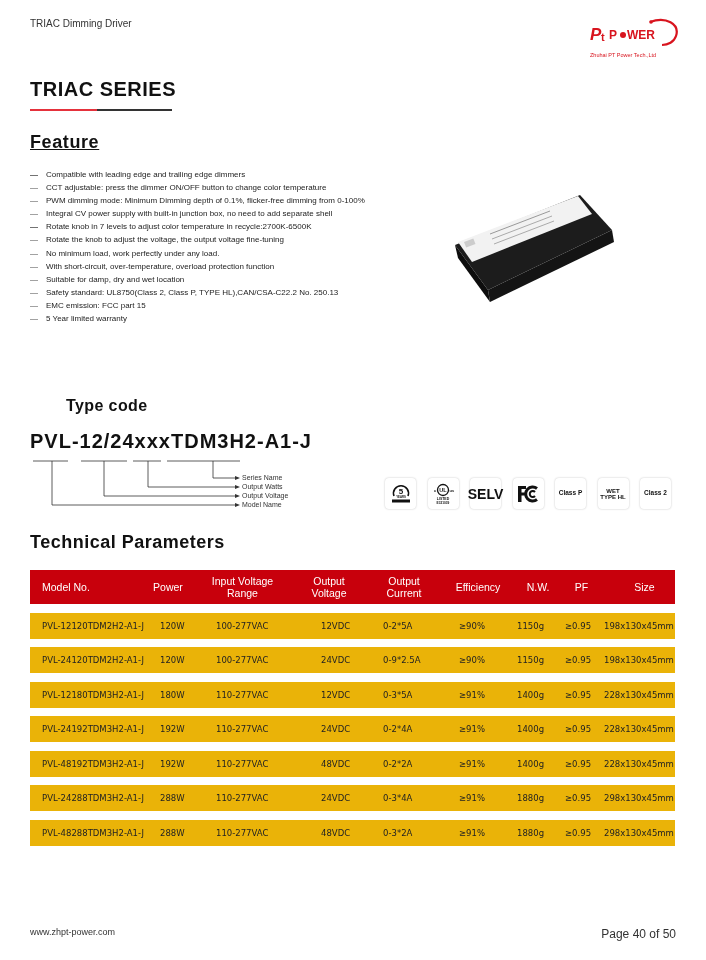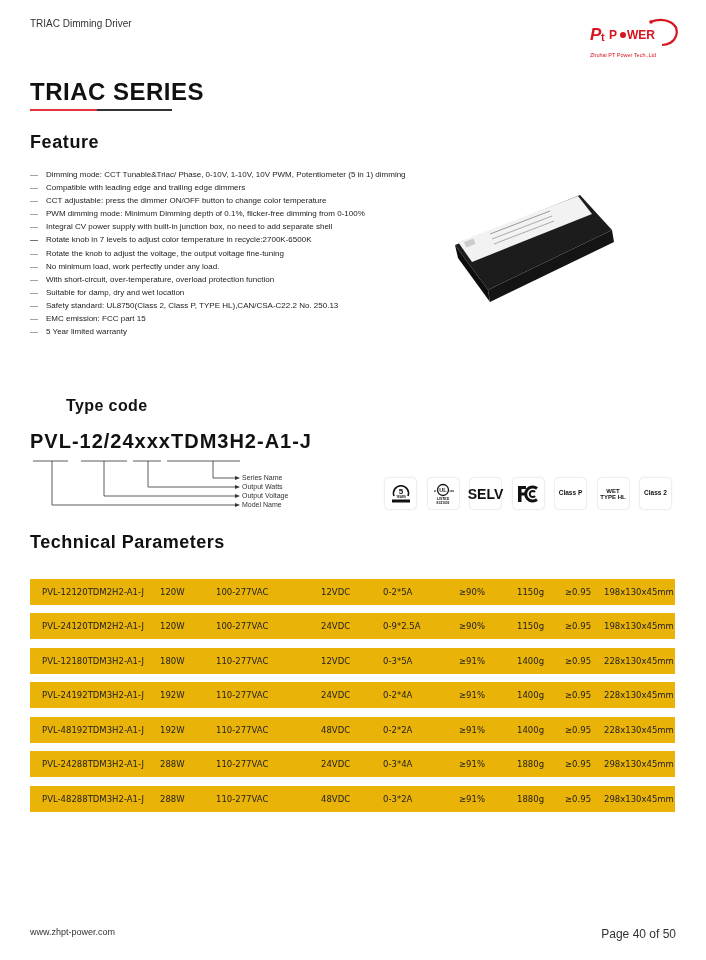--- a/index.html
+++ b/index.html
@@ -4,25 +4,25 @@
 <style>
   html, body { margin: 0; padding: 0; background: #ffffff; }
   body { width: 706px; height: 960px; position: relative; overflow: hidden; font-family: "Liberation Sans", "DejaVu Sans", sans-serif; color: #1a1a1a; }
   .abs { position: absolute; }
 
   .header-title { left: 30px; top: 18px; font-size: 10px; color: #333; }
   .logo { left: 588px; top: 18px; width: 92px; height: 46px; }
   .logo-mark { position: absolute; left: 0; top: 0; width: 92px; height: 30px; }
   .logo-sub { position: absolute; left: 2px; top: 34px; font-size: 5.5px; color: #d8141e; white-space: nowrap; }
 
-  .series-title { left: 30px; top: 78px; font-size: 24px; font-weight: bold; letter-spacing: 0.5px; color: #111; }
+  .series-title { left: 30px; top: 78px; font-size: 20px; font-weight: bold; letter-spacing: 0.5px; color: #111; }
   .series-underline { left: 30px; top: 109px; width: 142px; height: 2px; background: #333; }
   .series-underline .red { position: absolute; left: 0; top: 0; width: 67px; height: 2px; background: #e5323c; }
 
-  .feature-title { left: 30px; top: 132px; font-size: 18px; font-weight: bold; letter-spacing: 0.6px; color: #111; }
+  .feature-title { left: 30px; top: 132px; font-size: 18px; font-weight: bold; letter-spacing: 0.6px; color: #111; text-decoration: underline; }
   .feature-list { left: 30px; top: 168px; width: 400px; list-style: none; margin: 0; padding: 0; }
   .feature-list li { position: relative; padding-left: 16px; font-size: 8px; line-height: 13.1px; color: #222; }
   .feature-list li .dash { position: absolute; left: 0; top: 0; color: #444; }
 
   .product { left: 450px; top: 190px; width: 170px; height: 120px; }
 
   .type-title { left: 30px; top: 397px; font-size: 16px; font-weight: bold; letter-spacing: 0.4px; color: #111; margin-left: 36px; }
   .type-code { left: 30px; top: 430px; font-size: 20px; font-weight: bold; letter-spacing: 1px; color: #111; }
   .type-diagram { left: 30px; top: 458px; width: 270px; height: 56px; }
   .type-label { position: absolute; font-size: 7px; color: #333; left: 212px; }
@@ -71,21 +71,21 @@
   <div class="logo-sub">Zhuhai PT Power Tech.,Ltd</div>
 </div>
 
 <div class="abs series-title">TRIAC SERIES</div>
 <div class="abs series-underline">
     <div class="red"></div>
   </div>
 
 <div class="abs feature-title">Feature</div>
 <ul class="abs feature-list">
-  <li><span class="dash">—</span><span>Dimming mode: CCT Tunable&amp;Triac/ Phase, 0-10V, 1-10V, 10V PWM, Potentiometer (5 in 1) dimming</span></li>
+  <li><span class="dash">—</span></li>
   <li><span class="dash">—</span><span>Compatible with leading edge and trailing edge dimmers</span></li>
   <li><span class="dash">—</span><span>CCT adjustable: press the dimmer ON/OFF button to change color temperature</span></li>
   <li style="padding-right:60px"><span class="dash">—</span><span>PWM dimming mode: Minimum Dimming depth of 0.1%, flicker-free dimming from 0-100%</span></li>
   <li><span class="dash">—</span><span>Integral CV power supply with built-in junction box, no need to add separate shell</span></li>
   <li style="padding-right:75px"><span class="dash">—</span></li>
   <li><span class="dash">—</span><span>Rotate knob in 7 levels to adjust color temperature in recycle:2700K-6500K</span></li>
   <li><span class="dash">—</span><span>Rotate the knob to adjust the voltage, the output voltage fine-tuning</span></li>
   <li><span class="dash">—</span><span>No minimum load, work perfectly under any load.</span></li>
   <li><span class="dash">—</span><span>With short-circuit, over-temperature, overload protection function</span></li>
   <li><span class="dash">—</span><span>Suitable for damp, dry and wet location</span></li>
@@ -169,20 +169,31 @@
     <span class="cert-small" style="font-size:6px">TYPE HL</span>
   </div>
   <div class="cert">
       <span class="cert-small">Class 2</span>
     </div>
 </div>
 
 <div class="abs tech-title">Technical Parameters</div>
 
 <div class="abs table">
+  <div class="thead">
+    <div class="cell c-model">Model No.</div>
+    <div class="cell c-power">Power</div>
+    <div class="cell c-input" style="padding:0 14px;box-sizing:border-box">Input Voltage Range</div>
+    <div class="cell c-out" style="padding:0 20px;box-sizing:border-box">Output Voltage</div>
+    <div class="cell c-cur" style="padding:0 12px;box-sizing:border-box">Output Current</div>
+    <div class="cell c-eff">Efficiency</div>
+    <div class="cell c-nw">N.W.</div>
+    <div class="cell c-pf">PF</div>
+    <div class="cell c-size" style="width:71px;padding-left:10px;box-sizing:border-box">Size</div>
+  </div>
 
   <div class="trow">
     <div class="cell c-model">PVL-12120TDM2H2-A1-J</div>
     <div class="cell c-power" style="padding-left:20px;box-sizing:border-box">120W</div>
     <div class="cell c-input" style="padding-left:20px;box-sizing:border-box">100-277VAC</div>
     <div class="cell c-out" style="padding-left:32px;box-sizing:border-box">12VDC</div>
     <div class="cell c-cur" style="padding-left:14px;box-sizing:border-box">0-2*5A</div>
     <div class="cell c-eff" style="padding-left:20px;box-sizing:border-box">≥90%</div>
     <div class="cell c-nw">1150g</div>
     <div class="cell c-pf" style="padding-left:6px;box-sizing:border-box">≥0.95</div>

